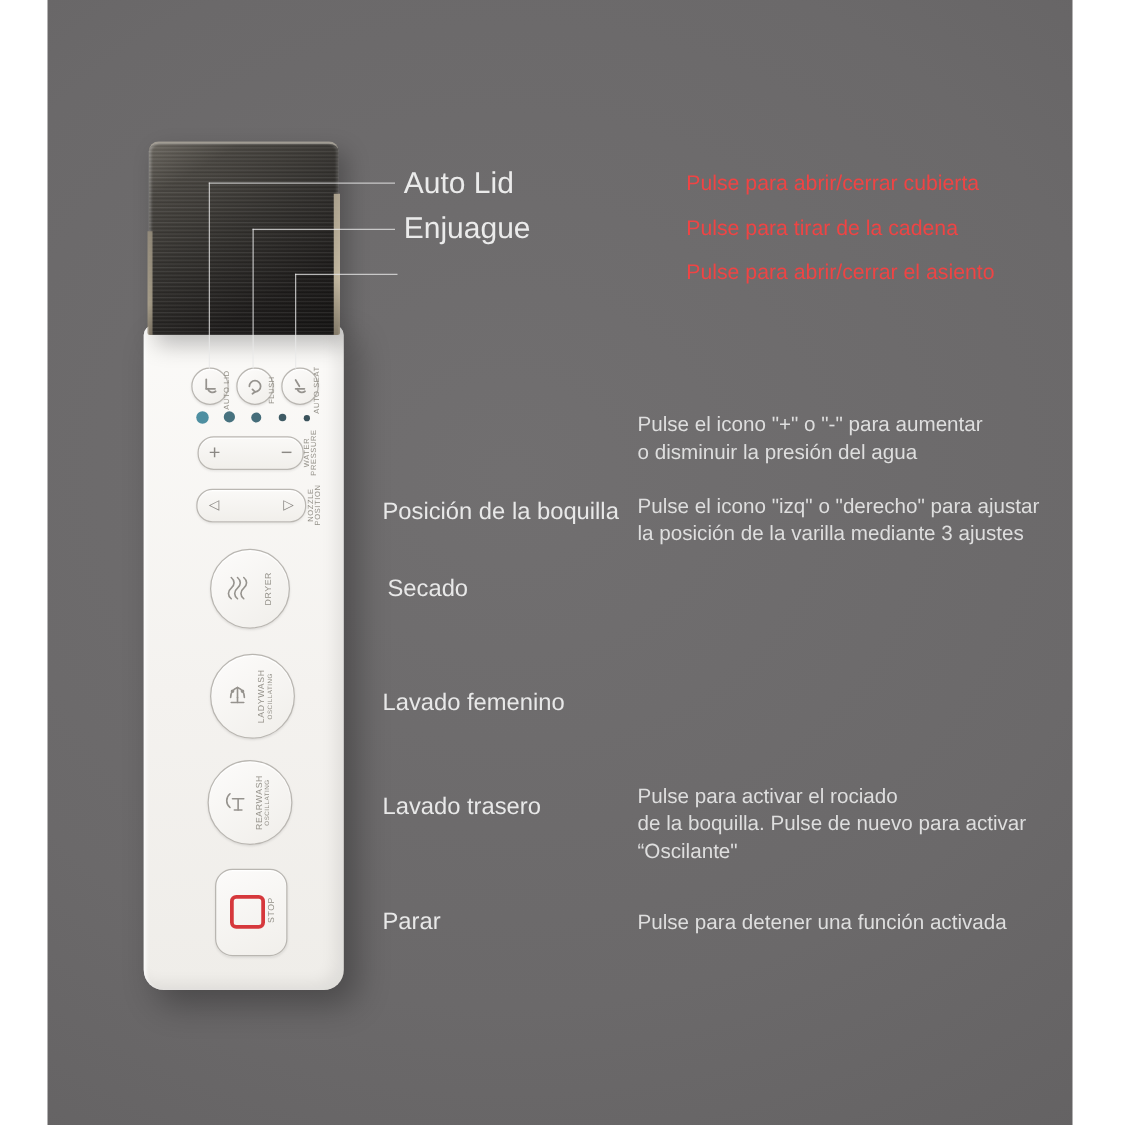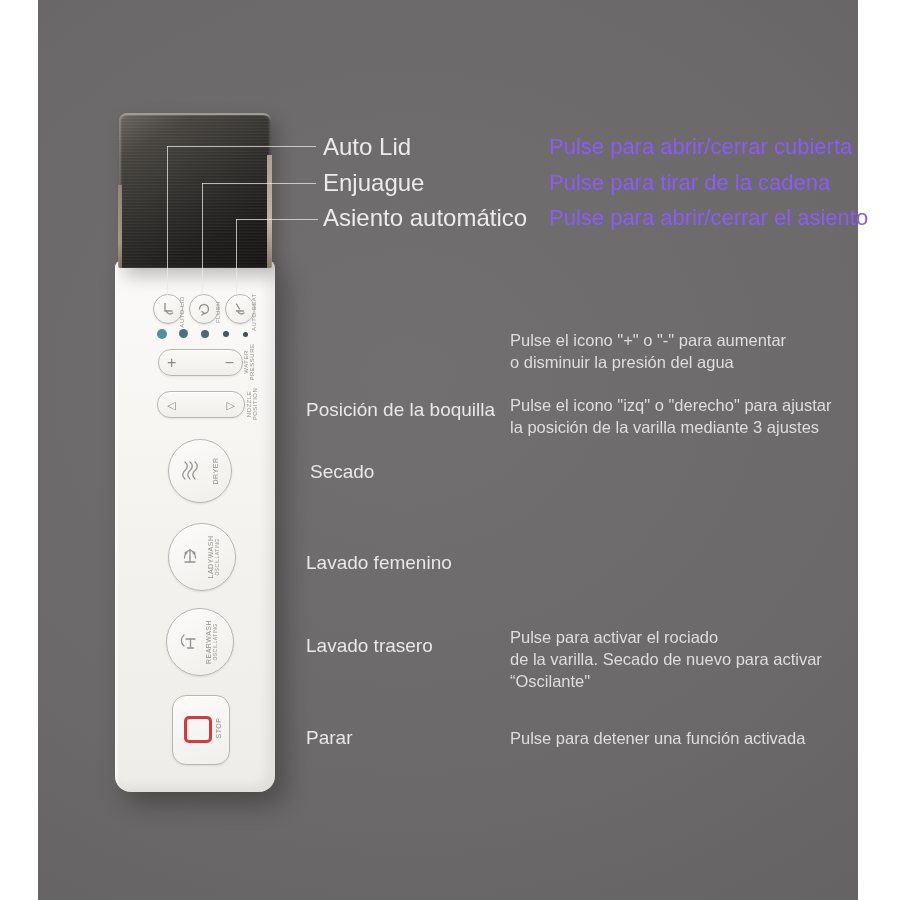--- a/index.html
+++ b/index.html
@@ -71,21 +71,21 @@
     box-shadow:0 1px 2px rgba(0,0,0,0.08), inset 0 1px 1px #ffffff;
   }
   .stop-square{
     position:absolute;left:11px;top:20px;width:22px;height:21px;
     border:3px solid #d6383c;border-radius:5px;background:transparent;
   }
   
   .cline{position:absolute;background:rgba(232,232,232,0.75);z-index:3;}
   
   .callout-label{position:absolute;color:#ebebeb;font-size:24px;line-height:30px;z-index:4;}
-  .callout-desc{position:absolute;color:#8b5cf6;font-size:22px;line-height:22px;z-index:4;}
+  .callout-desc{position:absolute;color:#ef4444;font-size:17px;line-height:22px;z-index:4;}
   .flabel{position:absolute;color:#e8e8e8;font-size:19px;line-height:24px;z-index:4;}
   .fdesc{position:absolute;color:#dedede;font-size:16.5px;line-height:22px;z-index:4;}
   svg{display:block;}
 </style>
 </head>
 <body>
 
 <div class="page">
   <div class="photo"></div>
 
@@ -217,21 +217,20 @@
 
   <div class="cline" style="left:167px;top:146px;width:1px;height:149px;"></div>
   <div class="cline" style="left:167px;top:146px;width:149px;height:1px;"></div>
   <div class="cline" style="left:202px;top:183px;width:1px;height:112px;"></div>
   <div class="cline" style="left:202px;top:183px;width:114px;height:1px;"></div>
   <div class="cline" style="left:236px;top:219px;width:1px;height:76px;"></div>
   <div class="cline" style="left:236px;top:219px;width:82px;height:1px;"></div>
 
   <div class="callout-label" style="left:323px;top:132px;">Auto Lid</div>
   <div class="callout-label" style="left:323px;top:168px;">Enjuague</div>
-  <div class="callout-label" style="left:323px;top:203px;">Asiento automático</div>
 
   <div class="callout-desc" style="left:549px;top:136px;">Pulse para abrir/cerrar cubierta</div>
   <div class="callout-desc" style="left:549px;top:172px;">Pulse para tirar de la cadena</div>
   <div class="callout-desc" style="left:549px;top:207px;">Pulse para abrir/cerrar el asiento</div>
 
   <div class="fdesc" style="left:510px;top:329px;">
     <div>Pulse el icono "+" o "-" para aumentar</div>
     <div>o disminuir la presión del agua</div>
   </div>
 
@@ -241,21 +240,21 @@
     <div>la posición de la varilla mediante 3 ajustes</div>
   </div>
 
   <div class="flabel" style="left:310px;top:460px;">Secado</div>
 
   <div class="flabel" style="left:306px;top:551px;">Lavado femenino</div>
 
   <div class="flabel" style="left:306px;top:634px;">Lavado trasero</div>
   <div class="fdesc" style="left:510px;top:626px;">
     <div>Pulse para activar el rociado</div>
-    <div>de la varilla. Secado de nuevo para activar</div>
+    <div>de la boquilla. Pulse de nuevo para activar</div>
     <div>“Oscilante"</div>
   </div>
 
   <div class="flabel" style="left:306px;top:726px;">Parar</div>
   <div class="fdesc" style="left:510px;top:727px;">
     <div>Pulse para detener una función activada</div>
   </div>
 </div>
 
 </body></html>

